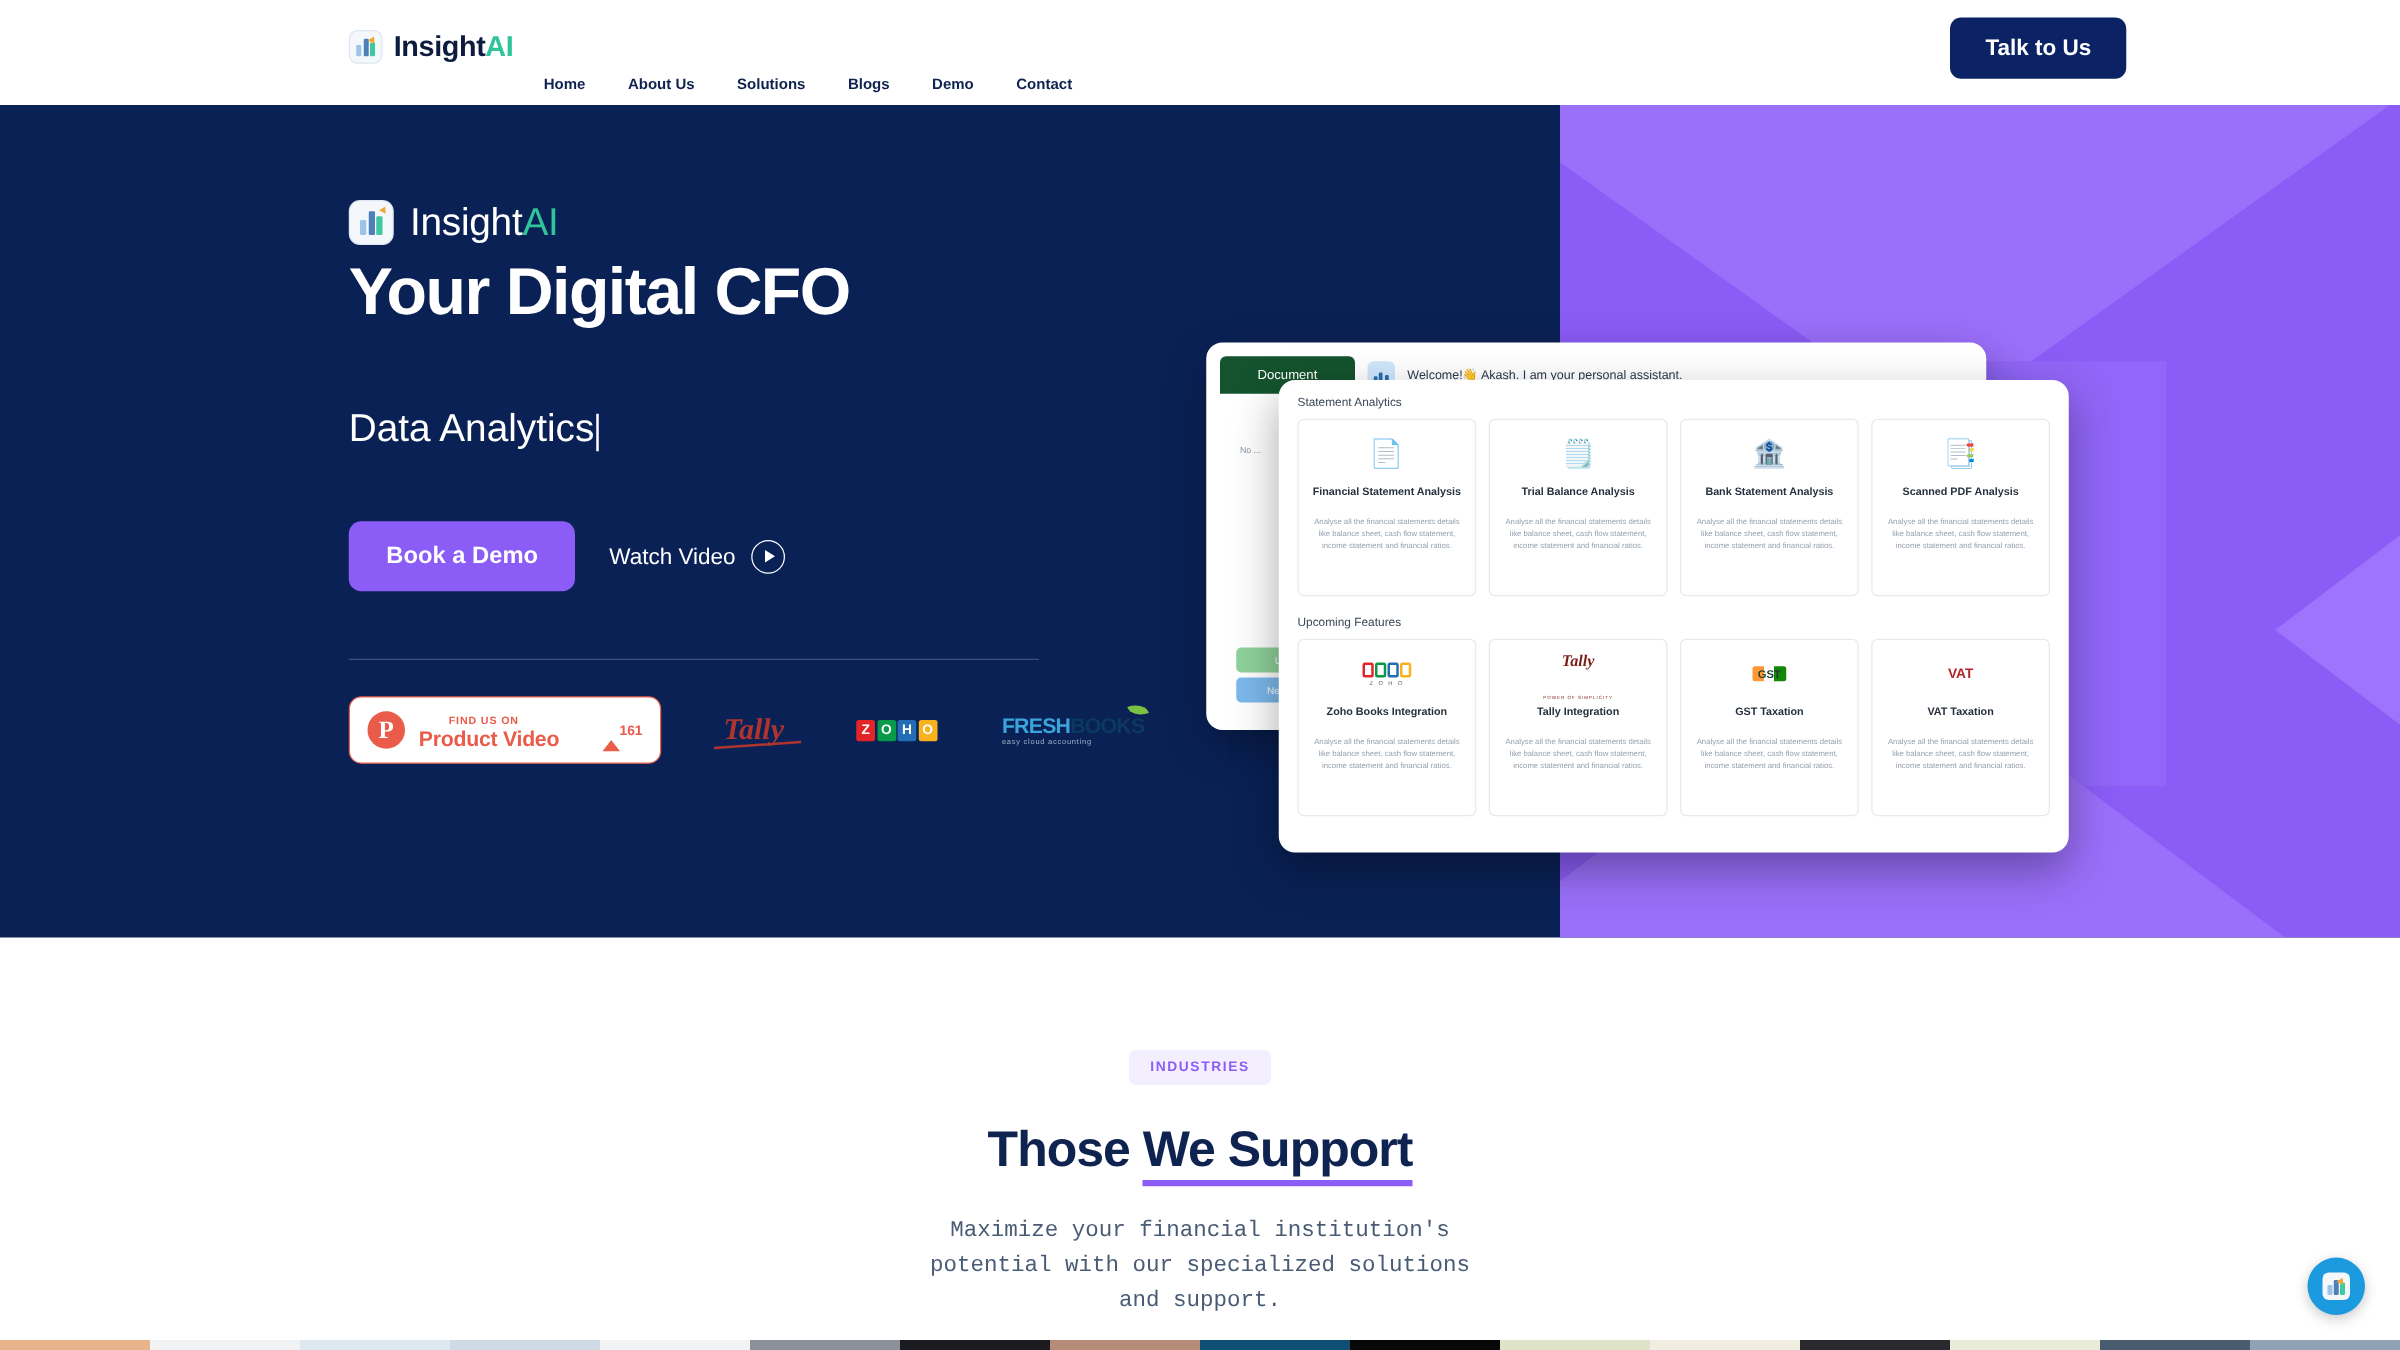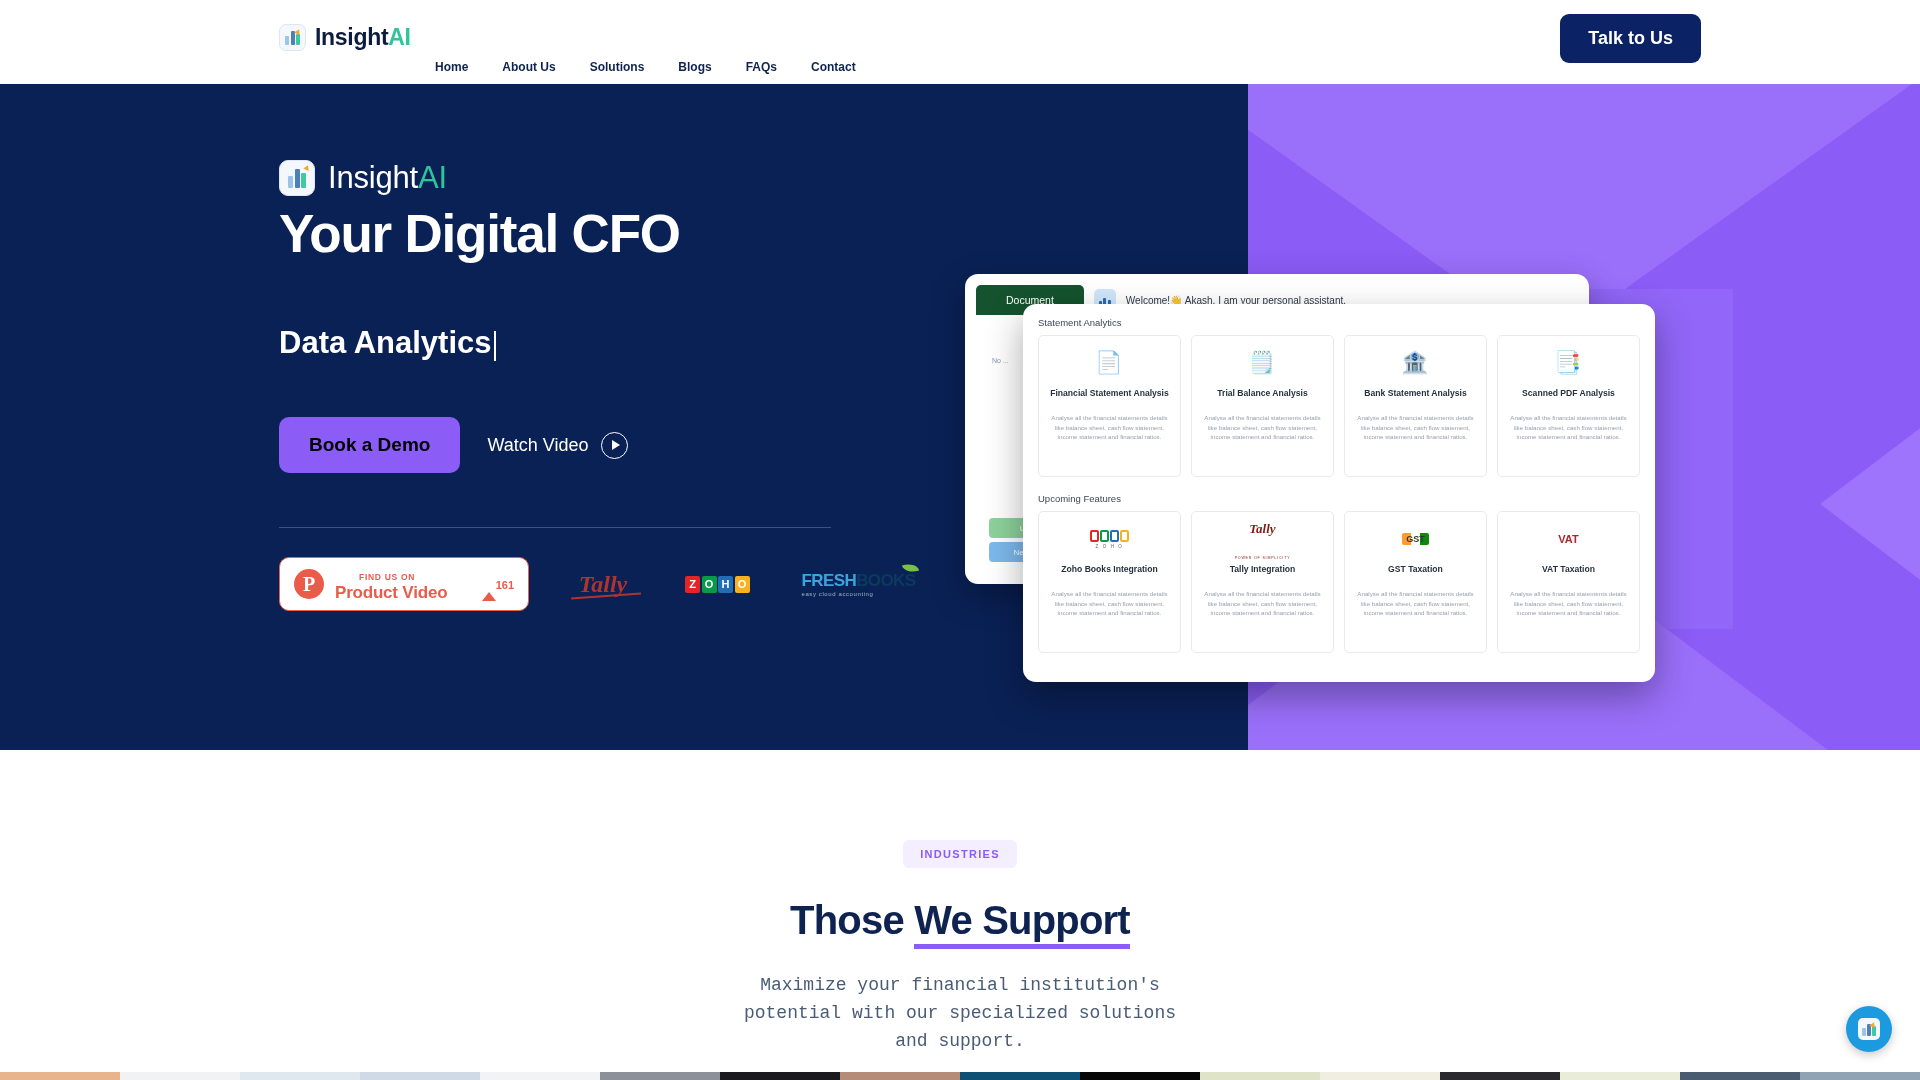--- a/index.html
+++ b/index.html
@@ -109,30 +109,30 @@
   .hero-brand .lb2 { height: 19px; width: 5px; }
   .hero-brand .lb3 { height: 15px; width: 5px; }
   .hero-brand-word { font-size: 31px; font-weight: 400; color: #ffffff; letter-spacing: -0.2px; }
   .hero-brand-word .ai { color: #2fc49a; }
 
   .hero-title {
     font-size: 53px; font-weight: 700; color: #ffffff;
     letter-spacing: -1.2px; line-height: 1.12; margin-top: 8px;
   }
   .hero-typed {
-    margin-top: 62px; font-size: 31px; color: #ffffff; font-weight: 700;
+    margin-top: 62px; font-size: 31px; color: #ffffff; font-weight: 400;
     display: flex; align-items: flex-end;
   }
   .caret {
     display: inline-block; width: 2px; height: 30px;
     background: #ffffff; margin-left: 2px;
   }
   .hero-cta { margin-top: 56px; display: flex; align-items: center; gap: 27px; }
   .book-demo {
-    background: #8b5cf6; color: #000000;
+    background: #8b5cf6; color: #ffffff;
     font-size: 19px; font-weight: 700;
     border: none; border-radius: 10px;
     padding: 17px 30px; cursor: pointer;
   }
   .watch-video {
     display: flex; align-items: center; gap: 13px;
     color: #ffffff; font-size: 18px; cursor: pointer;
   }
   .play-ring {
     width: 27px; height: 27px; border-radius: 50%;
@@ -313,21 +313,21 @@
     <span class="logo-word">
       <span>Insight</span><span class="ai">AI</span>
     </span>
   </div>
 
   <nav class="nav-links">
     <a href="#">Home</a>
     <a href="#">About Us</a>
     <a href="#">Solutions</a>
     <a href="#">Blogs</a>
-    <a href="#">FAQs</a>
+    <a href="#">Demo</a>
     <a href="#">Contact</a>
   </nav>
 
   <button class="talk-btn">Talk to Us</button>
 </div>
 
 <section class="hero">
   <div class="hero-purple">
     <div class="tri-a"></div>
     <div class="band"></div>

